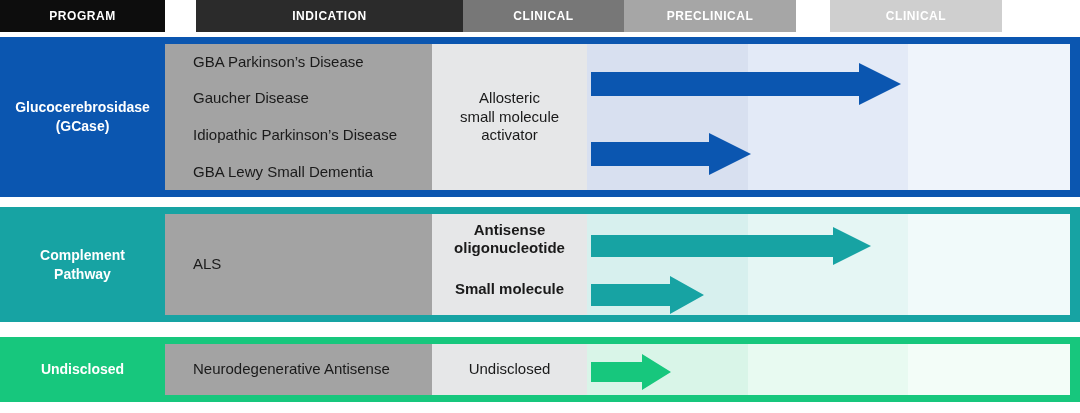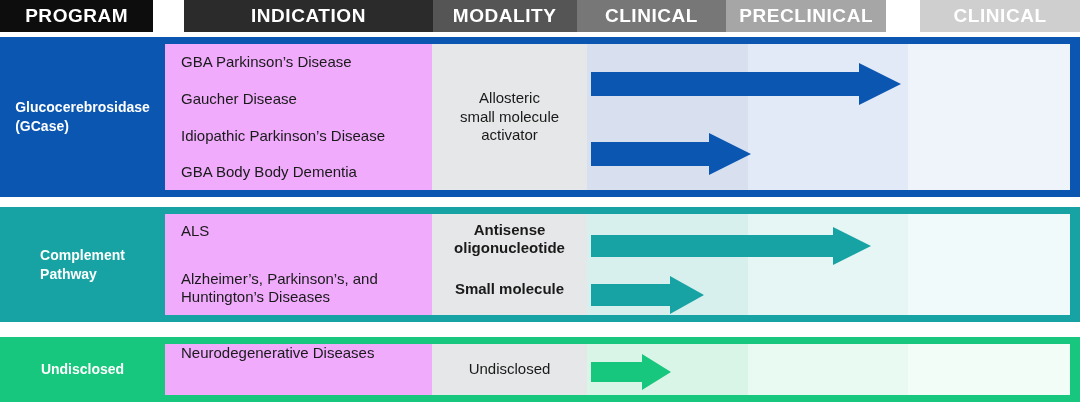--- a/index.html
+++ b/index.html
@@ -7,50 +7,50 @@
     width:1080px;height:413px;overflow:hidden;
     font-family:"Liberation Sans", sans-serif;
     -webkit-font-smoothing:antialiased;
   }
   #pipeline{position:relative;width:1080px;height:413px;}
 
   
   .hdr{position:absolute;left:0;top:0;width:1080px;height:32px;display:flex;}
   .hdr-cell{
     height:32px;display:flex;align-items:center;justify-content:center;
-    color:#ffffff;font-weight:bold;font-size:19px;letter-spacing:.55px;
+    color:#ffffff;font-weight:bold;font-size:12px;letter-spacing:.55px;
     box-sizing:border-box;
   }
   .hdr-cell.h0{width:165px;background:#0d0d0d;}
   .hdr-cell.h1{width:267px;background:#2b2b2b;margin-left:31px;}
   .hdr-cell.h2{width:155px;background:#555555;}
   .hdr-cell.h3{width:161px;background:#777777;}
   .hdr-cell.h4{width:172px;background:#a6a6a6;}
   .hdr-cell.h5{width:172px;background:#cfcfcf;margin-left:34px;}
 
   
   .row{position:absolute;left:0;width:1080px;box-sizing:border-box;}
   .row.r0{top:37px;height:160px;background:#0b56b0;}
   .row.r1{top:207px;height:115px;background:#17a3a3;}
   .row.r2{top:337px;height:65px;background:#17c77d;}
 
   .row-inner{position:absolute;left:0;top:7px;bottom:7px;right:10px;}
 
   .prog{
     position:absolute;left:0;top:0;bottom:0;width:165px;
-    display:flex;align-items:center;justify-content:center;
+    display:flex;align-items:center;justify-content:center;text-align:center;
     color:#ffffff;font-weight:bold;font-size:14px;line-height:1.35;
     padding:0 0;box-sizing:border-box;
   }
 
   .ind{
     position:absolute;left:165px;top:0;bottom:0;width:267px;
-    background:#f0abfc;box-sizing:border-box;
-    display:flex;flex-direction:column;justify-content:space-between;
-    padding:0 0 0 16px;
+    background:#a3a3a3;box-sizing:border-box;
+    display:flex;flex-direction:column;justify-content:center;
+    padding:0 0 0 28px;
   }
   .ind-item{
     color:#1a1a1a;font-size:15px;line-height:1.25;
   }
   .row.r0 .ind-item{margin:9px 0;}
   .row.r1 .ind-item{margin:8px 0;}
 
   .mod{
     position:absolute;left:432px;top:0;bottom:0;width:155px;
     background:#e6e7e8;box-sizing:border-box;
@@ -82,41 +82,40 @@
   .arrow svg{display:block;width:100%;height:100%;}
 </style>
 </head>
 <body>
 
 <div id="pipeline">
 
   <div class="hdr">
     <div class="hdr-cell h0">PROGRAM</div>
     <div class="hdr-cell h1">INDICATION</div>
-    <div class="hdr-cell h2">MODALITY</div>
     <div class="hdr-cell h3">CLINICAL</div>
     <div class="hdr-cell h4">PRECLINICAL</div>
     <div class="hdr-cell h5">CLINICAL</div>
   </div>
 
   <div class="row r0">
     <div class="row-inner">
 
       <div class="prog">
         <div>
           <span>Glucocerebrosidase</span><br>
           <span>(GCase)</span>
         </div>
       </div>
 
       <div class="ind">
         <div class="ind-item">GBA Parkinson’s Disease</div>
         <div class="ind-item">Gaucher Disease</div>
         <div class="ind-item">Idiopathic Parkinson’s Disease</div>
-        <div class="ind-item">GBA Body Body Dementia</div>
+        <div class="ind-item">GBA Lewy Small Dementia</div>
       </div>
 
       <div class="mod">
         <div class="mod-item">
           <span>Allosteric</span><br>
           <span>small molecule</span><br>
           <span>activator</span>
         </div>
       </div>
 
@@ -146,21 +145,20 @@
 
       <div class="prog">
         <div>
           <span>Complement</span><br>
           <span>Pathway</span>
         </div>
       </div>
 
       <div class="ind">
         <div class="ind-item">ALS</div>
-        <div class="ind-item" style="max-width:240px;">Alzheimer’s, Parkinson’s, and Huntington’s Diseases</div>
       </div>
 
       <div class="mod">
         <div class="mod-item">
           <span>
             <span>Antisense</span><br>
             <span>oligonucleotide</span>
           </span>
         </div>
         <div class="mod-item">Small molecule</div>
@@ -188,21 +186,21 @@
   </div>
 
   <div class="row r2">
     <div class="row-inner">
 
       <div class="prog">
         <span>Undisclosed</span>
       </div>
 
       <div class="ind">
-        <div class="ind-item">Neurodegenerative Diseases</div>
+        <div class="ind-item">Neurodegenerative Antisense</div>
       </div>
 
       <div class="mod">
         <div class="mod-item">Undisclosed</div>
       </div>
 
       <div class="lanes">
         <div class="lane l0"></div>
         <div class="lane l1"></div>
         <div class="lane l2"></div>

